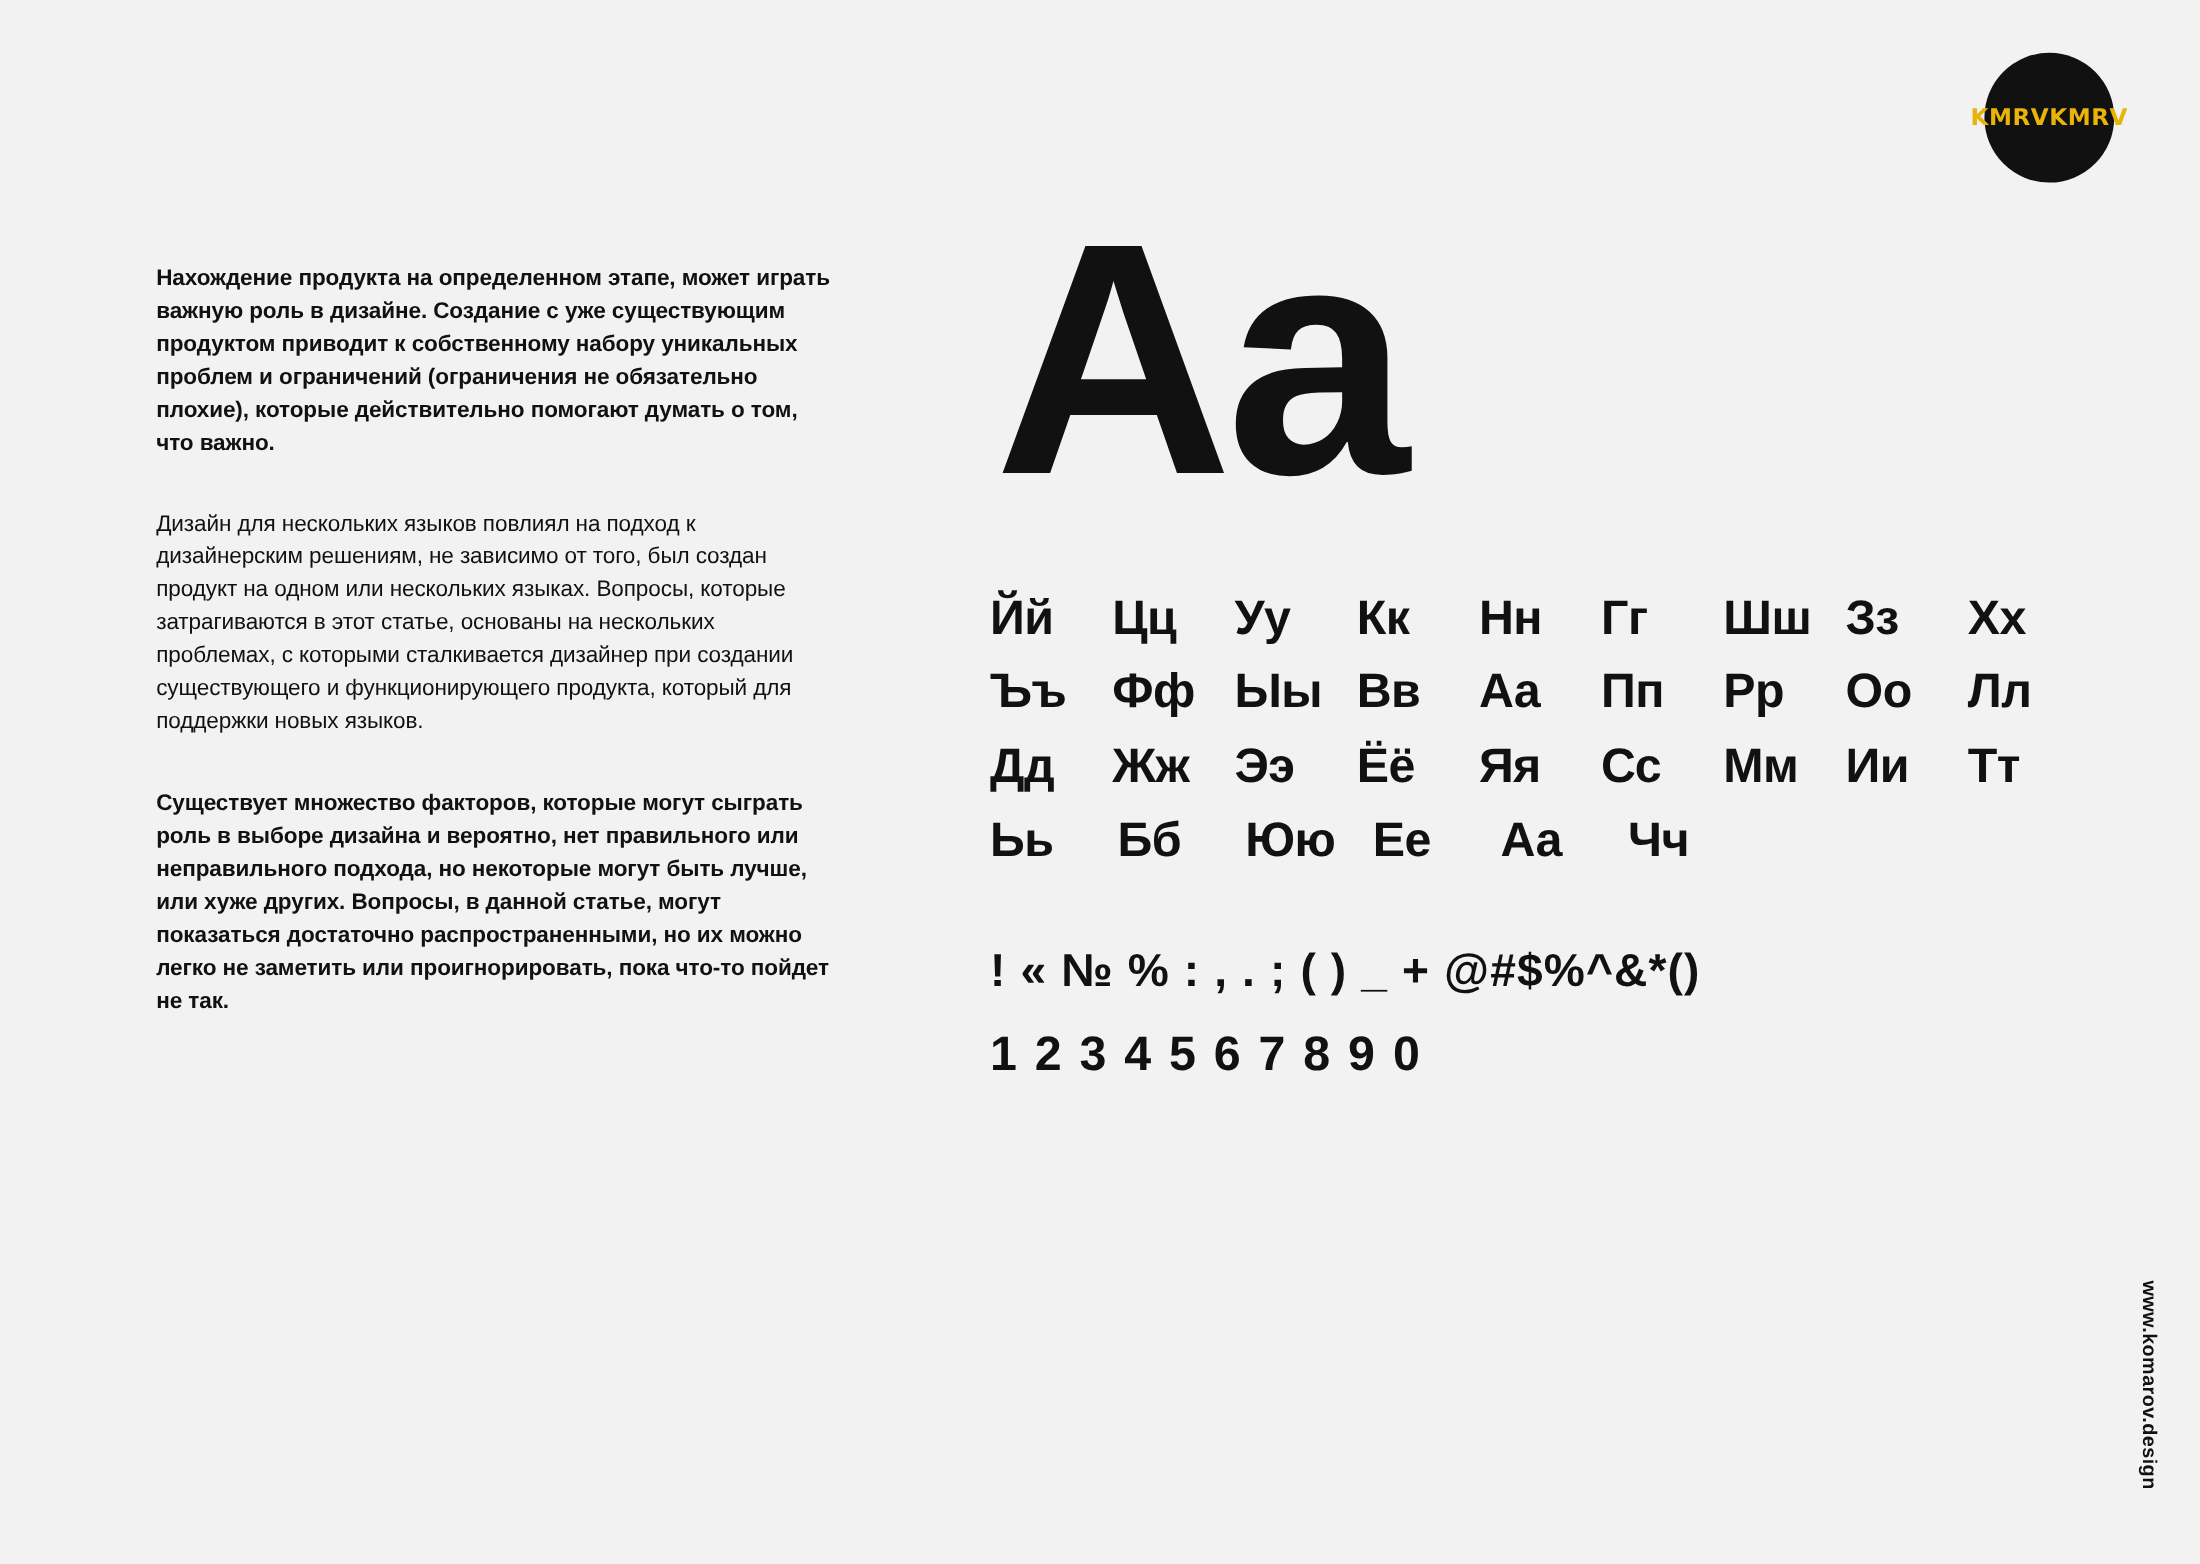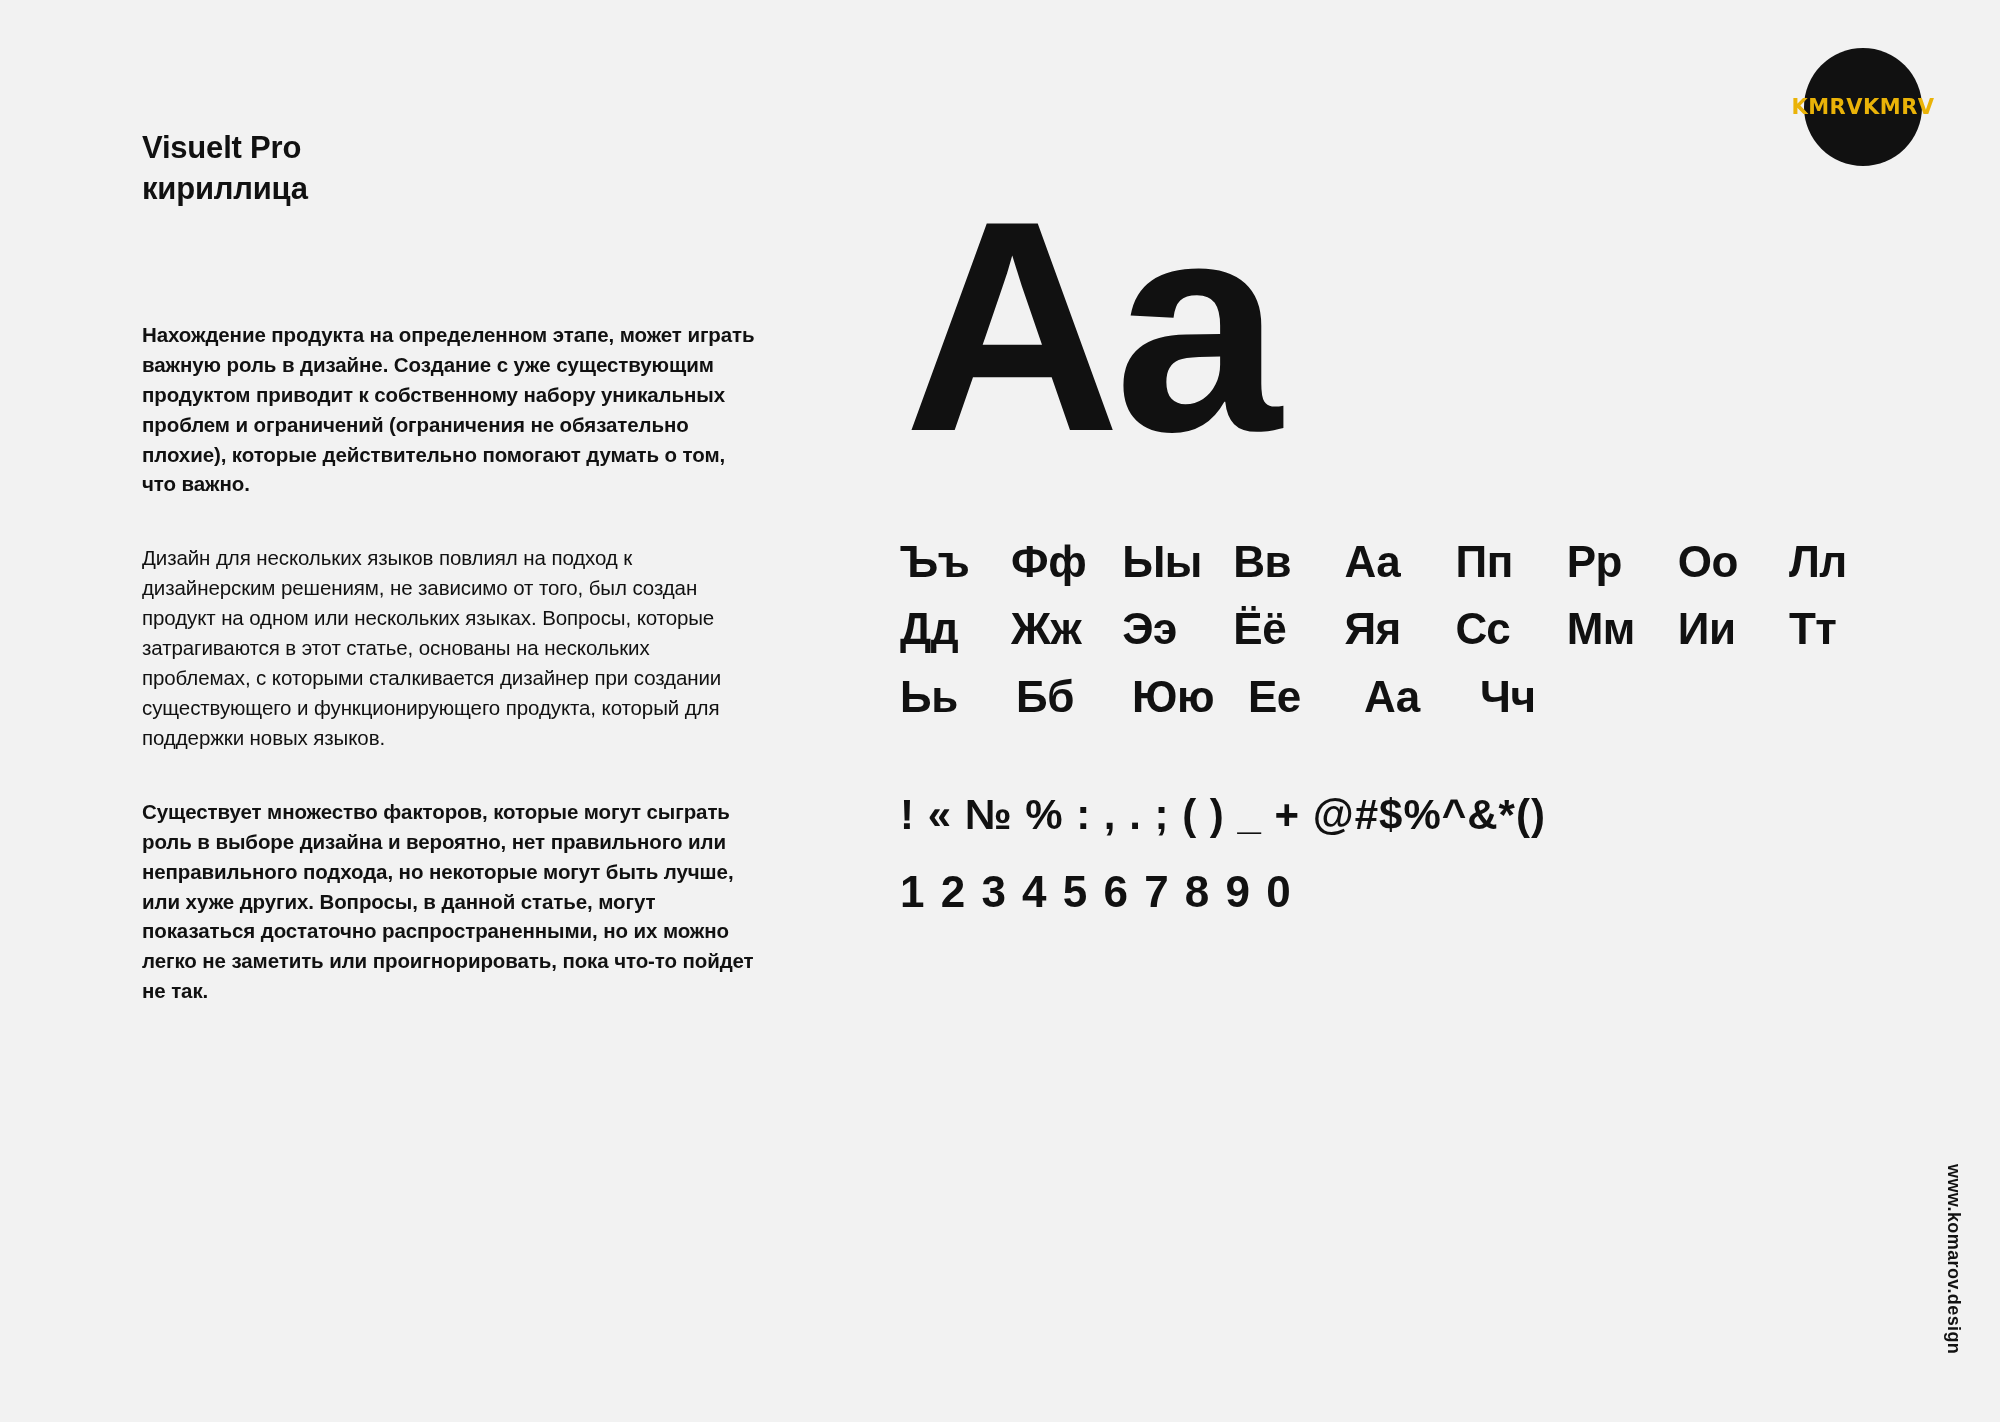--- a/index.html
+++ b/index.html
@@ -148,36 +148,43 @@
 <body>
 
 <div class="page">
 
   <div class="logo-badge">
     <span class="logo-line">KMRV</span>
     <span class="logo-line">KMRV</span>
   </div>
 
   <div class="left-col">
-    <div class="title-block">
-      <div class="title-line">Visuelt Pro</div>
-      <div class="title-line">кириллица</div>
-    </div>
 
     <div class="body-blocks">
       <p class="para">Нахождение продукта на определенном этапе, может играть важную роль в дизайне. Создание с уже существующим продуктом приводит к собственному набору уникальных проблем и ограничений (ограничения не обязательно плохие), которые действительно помогают думать о том, что важно.</p>
       <p class="para light">Дизайн для нескольких языков повлиял на подход к дизайнерским решениям, не зависимо от того, был создан продукт на одном или нескольких языках. Вопросы, которые затрагиваются в этот статье, основаны на нескольких проблемах, с которыми сталкивается дизайнер при создании существующего и функционирующего продукта, который для поддержки новых языков.</p>
       <p class="para">Существует множество факторов, которые могут сыграть роль в выборе дизайна и вероятно, нет правильного или неправильного подхода, но некоторые могут быть лучше, или хуже других. Вопросы, в данной статье, могут показаться достаточно распространенными, но их можно легко не заметить или проигнорировать, пока что-то пойдет не так.</p>
     </div>
   </div>
 
   <div class="right-col">
     <div class="specimen-big">Aa</div>
 
     <div class="alphabet">
+      <div class="alpha-row">
+        <span class="alpha-cell">Йй</span>
+        <span class="alpha-cell">Цц</span>
+        <span class="alpha-cell">Уу</span>
+        <span class="alpha-cell">Кк</span>
+        <span class="alpha-cell">Нн</span>
+        <span class="alpha-cell">Гг</span>
+        <span class="alpha-cell">Шш</span>
+        <span class="alpha-cell">Зз</span>
+        <span class="alpha-cell">Хх</span>
+      </div>
       <div class="alpha-row">
         <span class="alpha-cell">Ъъ</span>
         <span class="alpha-cell">Фф</span>
         <span class="alpha-cell">Ыы</span>
         <span class="alpha-cell">Вв</span>
         <span class="alpha-cell">Аа</span>
         <span class="alpha-cell">Пп</span>
         <span class="alpha-cell">Рр</span>
         <span class="alpha-cell">Оо</span>
         <span class="alpha-cell">Лл</span>

